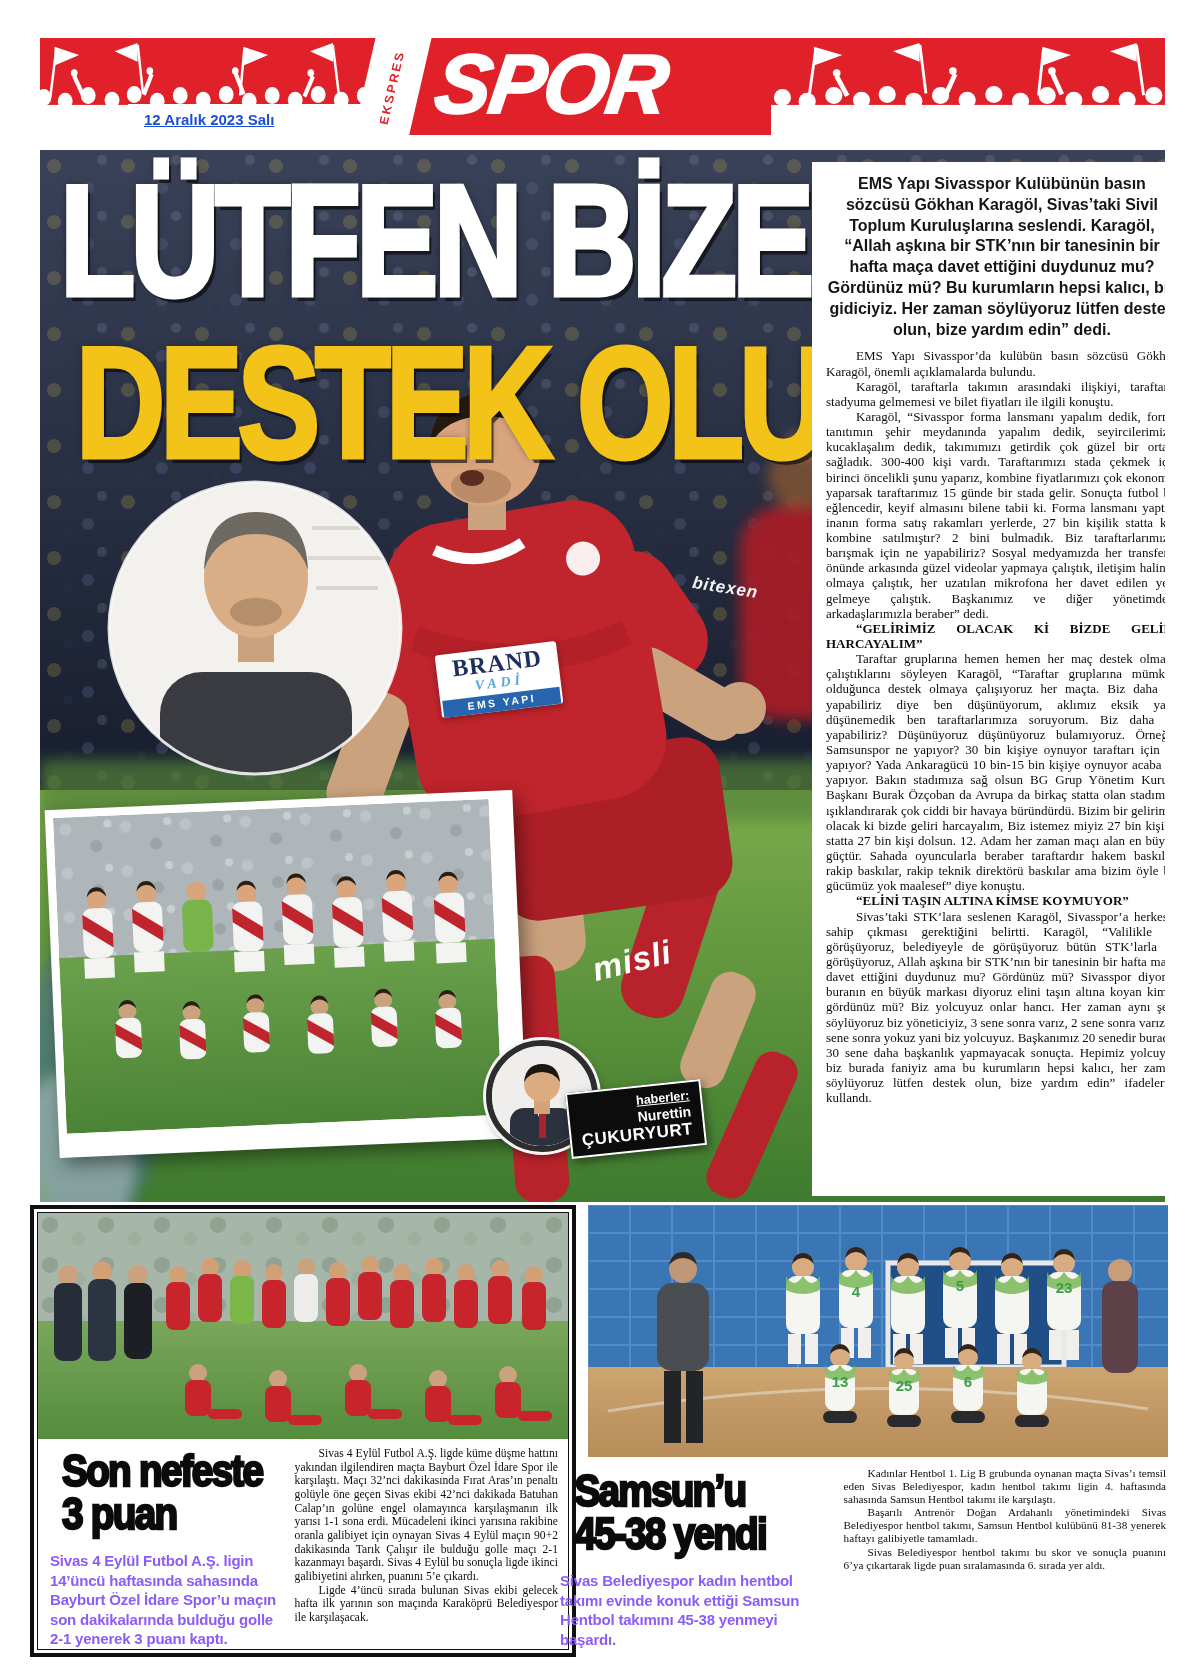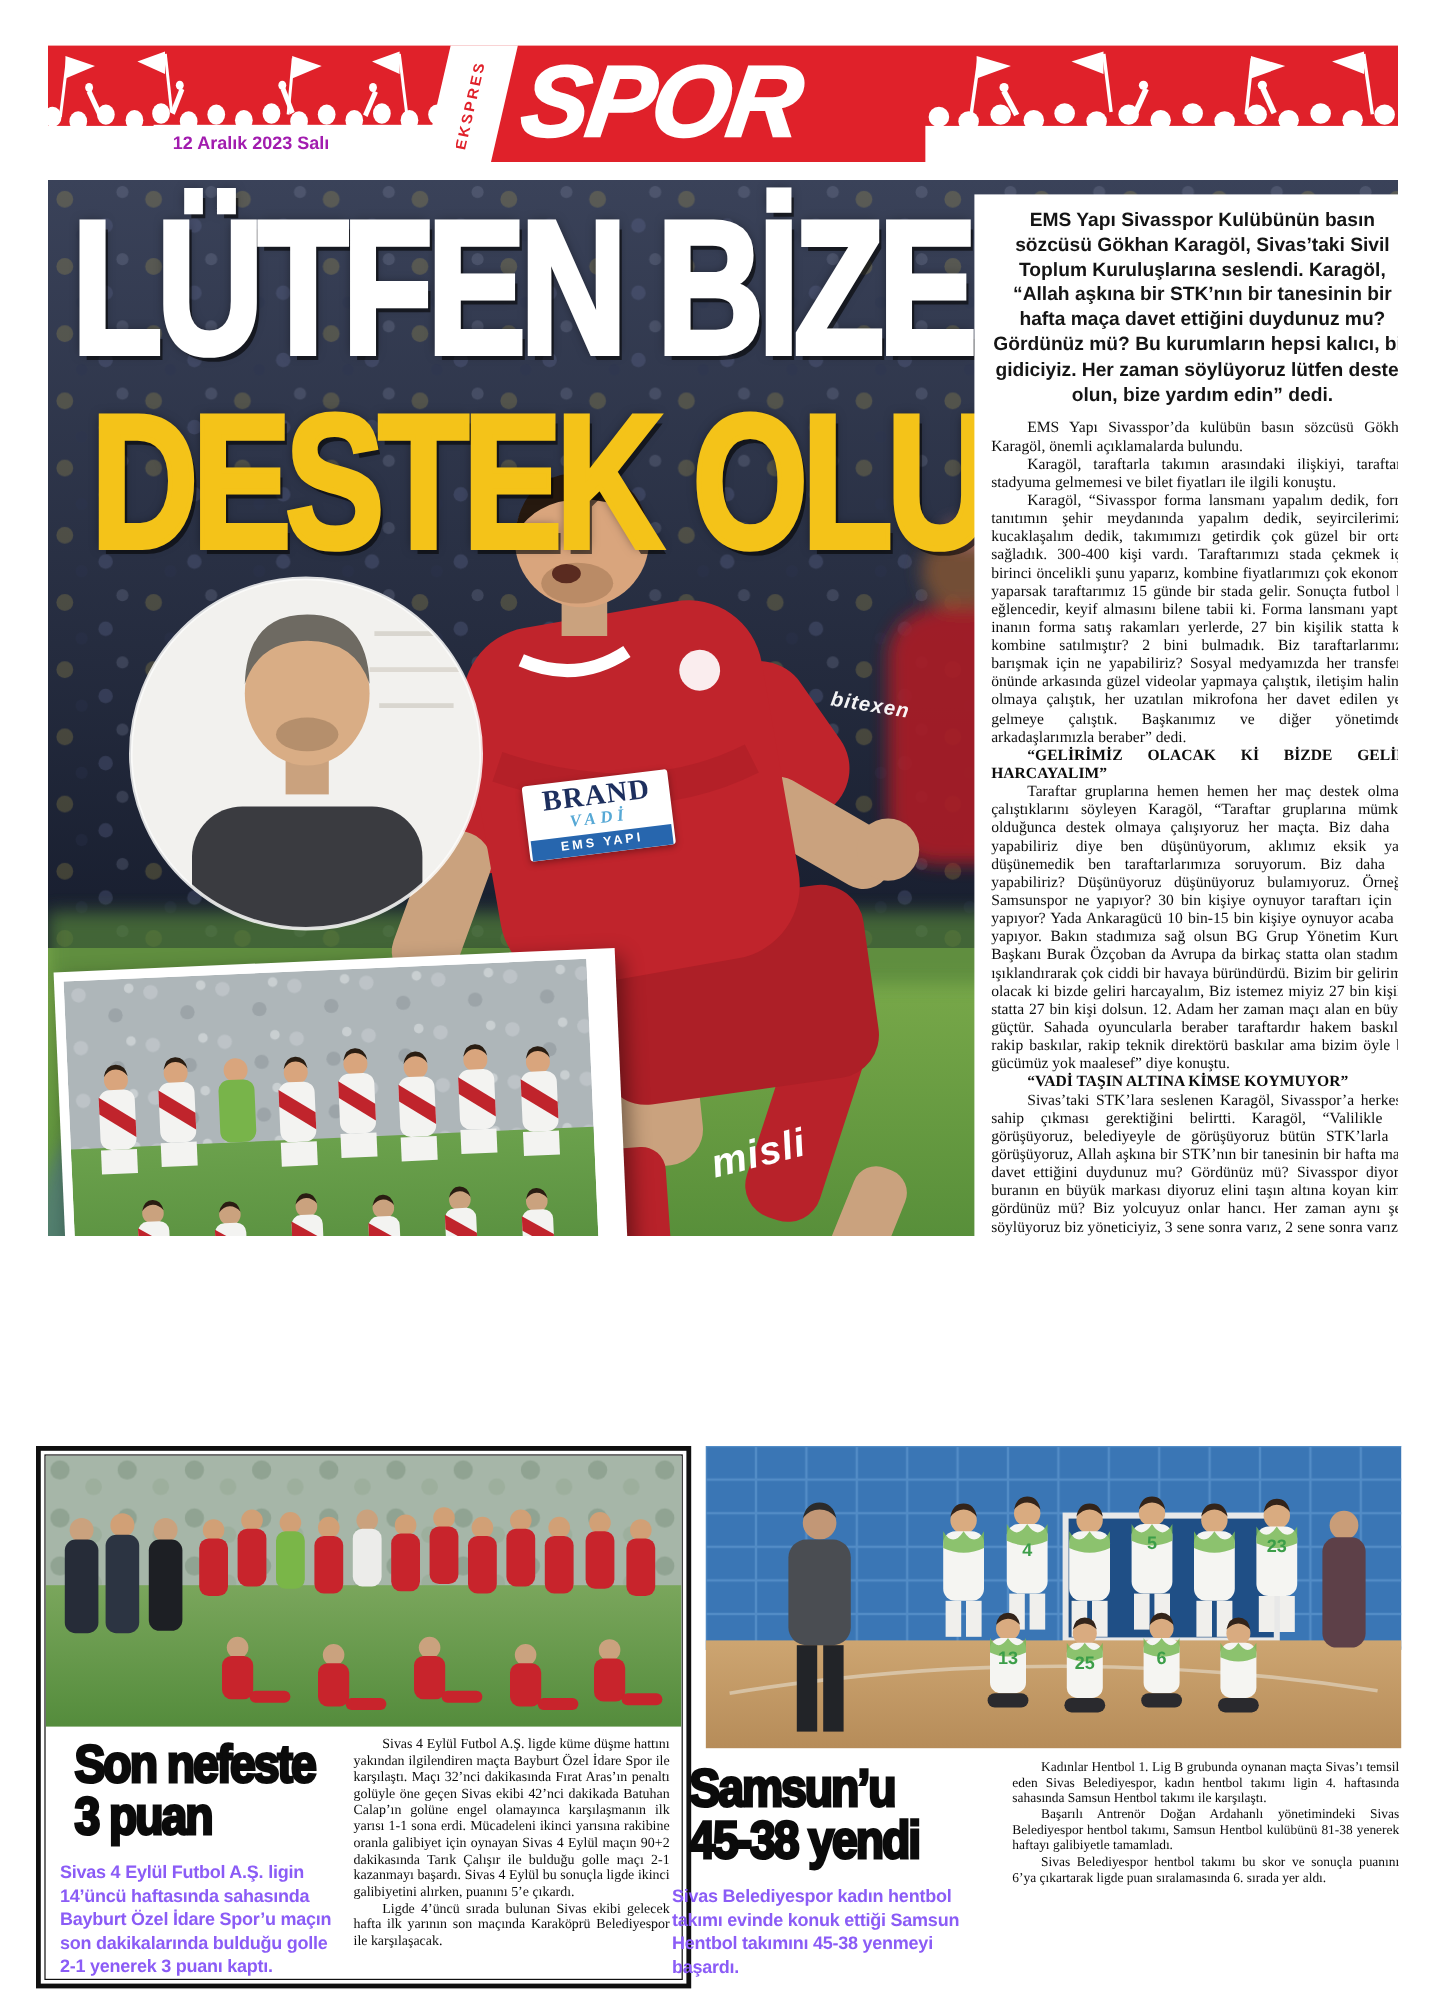--- a/index.html
+++ b/index.html
@@ -4,32 +4,32 @@
 <style>
   html,body{margin:0;padding:0;background:#e9e9e9;}
   #page{position:relative;width:1200px;height:1680px;background:#ffffff;overflow:hidden;
         font-family:"Liberation Sans",sans-serif;}
 
   
   .masthead{position:absolute;left:40px;top:38px;width:1125px;height:97px;background:#e0212a;overflow:hidden;}
   .crowd{position:absolute;bottom:0;height:94px;}
   .crowd-l{left:-6px;width:345px;}
   .crowd-r{right:-6px;width:400px;}
-  .date-strip{position:absolute;left:88px;top:66px;width:252px;height:31px;background:#fff;color:#a21caf;
-              font:600 15px/31px "Liberation Sans",sans-serif;padding-left:16px;z-index:4;box-sizing:border-box;}
+  .date-strip{position:absolute;left:88px;top:66px;width:252px;height:31px;background:#fff;color:#1d4ed8;
+              font:600 15px/31px "Liberation Sans",sans-serif;padding-left:16px;z-index:4;box-sizing:border-box;text-decoration:underline;}
   .slash{position:absolute;left:324px;top:-4px;width:56px;height:108px;background:#fff;transform:skewX(-13deg);
          display:flex;align-items:center;justify-content:center;z-index:2;}
   .ekspres{writing-mode:vertical-rl;transform:rotate(180deg);color:#e0212a;
            font:italic 700 12.5px "Liberation Sans",sans-serif;letter-spacing:2px;}
   .spor{position:absolute;left:396px;top:-6px;width:340px;height:104px;color:#fff;
         font:italic 700 84px/104px "Liberation Sans",sans-serif;transform:skewX(-8deg);
         letter-spacing:-2px;-webkit-text-stroke:2px #fff;z-index:2;}
 
   
-  .main-visual{position:absolute;left:40px;top:150px;width:1125px;height:880px;background:#000000;overflow:hidden;}
+  .main-visual{position:absolute;left:40px;top:150px;width:1125px;height:1052px;background:#a21caf;overflow:hidden;}
   .mv-svg{position:absolute;left:0;top:0;}
 
   .hl{position:absolute;font-family:"Liberation Sans",sans-serif;font-weight:700;white-space:nowrap;
       transform-origin:left top;transform:scaleX(.78);letter-spacing:-6px;
       -webkit-text-stroke:5px currentColor;
       text-shadow:5px 6px 0 rgba(5,5,5,.6),0 0 10px rgba(0,0,0,.55);z-index:5;}
   .hl1{left:20px;top:0px;font-size:158px;color:#ffffff;}
   .hl2{left:36px;top:162px;font-size:158px;color:#f4c319;}
 
   .patch{position:absolute;left:398px;top:498px;width:118px;text-align:center;transform:rotate(-7deg);
@@ -327,21 +327,21 @@
     </div>
 
     <aside class="right-panel">
       <p class="intro">EMS Yapı Sivasspor Kulübünün basın sözcüsü Gökhan Karagöl, Sivas’taki Sivil Toplum Kuruluşlarına seslendi. Karagöl, “Allah aşkına bir STK’nın bir tanesinin bir hafta maça davet ettiğini duydunuz mu? Gördünüz mü? Bu kurumların hepsi kalıcı, biz gidiciyiz. Her zaman söylüyoruz lütfen destek olun, bize yardım edin” dedi.</p>
       <div class="rp-body">
         <p>EMS Yapı Sivasspor’da kulübün basın sözcüsü Gökhan Karagöl, önemli açıklamalarda bulundu.</p>
         <p>Karagöl, taraftarla takımın arasındaki ilişkiyi, taraftarın stadyuma gelmemesi ve bilet fiyatları ile ilgili konuştu.</p>
         <p>Karagöl, “Sivasspor forma lansmanı yapalım dedik, forma tanıtımın şehir meydanında yapalım dedik, seyircilerimizle kucaklaşalım dedik, takımımızı getirdik çok güzel bir ortam sağladık. 300-400 kişi vardı. Taraftarımızı stada çekmek için birinci öncelikli şunu yaparız, kombine fiyatlarımızı çok ekonomik yaparsak taraftarımız 15 günde bir stada gelir. Sonuçta futbol bir eğlencedir, keyif almasını bilene tabii ki. Forma lansmanı yaptık, inanın forma satış rakamları yerlerde, 27 bin kişilik statta kaç kombine satılmıştır? 2 bini bulmadık. Biz taraftarlarımızla barışmak için ne yapabiliriz? Sosyal medyamızda her transferin önünde arkasında güzel videolar yapmaya çalıştık, iletişim halinde olmaya çalıştık, her uzatılan mikrofona her davet edilen yere gelmeye çalıştık. Başkanımız ve diğer yönetimdeki arkadaşlarımızla beraber” dedi.</p>
         <p class="sub">“GELİRİMİZ OLACAK Kİ BİZDE GELİRİ HARCAYALIM”</p>
         <p>Taraftar gruplarına hemen hemen her maç destek olmaya çalıştıklarını söyleyen Karagöl, “Taraftar gruplarına mümkün olduğunca destek olmaya çalışıyoruz her maçta. Biz daha ne yapabiliriz diye ben düşünüyorum, aklımız eksik yada düşünemedik ben taraftarlarımıza soruyorum. Biz daha ne yapabiliriz? Düşünüyoruz düşünüyoruz bulamıyoruz. Örneğin Samsunspor ne yapıyor? 30 bin kişiye oynuyor taraftarı için ne yapıyor? Yada Ankaragücü 10 bin-15 bin kişiye oynuyor acaba ne yapıyor. Bakın stadımıza sağ olsun BG Grup Yönetim Kurulu Başkanı Burak Özçoban da Avrupa da birkaç statta olan stadımızı ışıklandırarak çok ciddi bir havaya büründürdü. Bizim bir gelirimiz olacak ki bizde geliri harcayalım, Biz istemez miyiz 27 bin kişilik statta 27 bin kişi dolsun. 12. Adam her zaman maçı alan en büyük güçtür. Sahada oyuncularla beraber taraftardır hakem baskılar, rakip baskılar, rakip teknik direktörü baskılar ama bizim öyle bir gücümüz yok maalesef” diye konuştu.</p>
-        <p class="sub">“VADİ TAŞIN ALTINA KİMSE KOYMUYOR”</p>
+        <p class="sub">“ELİNİ TAŞIN ALTINA KİMSE KOYMUYOR”</p>
         <p>Sivas’taki STK’lara seslenen Karagöl, Sivasspor’a herkesin sahip çıkması gerektiğini belirtti. Karagöl, “Valilikle de görüşüyoruz, belediyeyle de görüşüyoruz bütün STK’larla da görüşüyoruz, Allah aşkına bir STK’nın bir tanesinin bir hafta maça davet ettiğini duydunuz mu? Gördünüz mü? Sivasspor diyoruz buranın en büyük markası diyoruz elini taşın altına koyan kimse gördünüz mü? Biz yolcuyuz onlar hancı. Her zaman aynı şeyi söylüyoruz biz yöneticiyiz, 3 sene sonra varız, 2 sene sonra varız, 5 sene sonra yokuz yani biz yolcuyuz. Başkanımız 20 senedir burada. 30 sene daha başkanlık yapmayacak sonuçta. Hepimiz yolcuyuz biz burada faniyiz ama bu kurumların hepsi kalıcı, her zaman söylüyoruz lütfen destek olun, bize yardım edin” ifadelerini kullandı.</p>
       </div>
     </aside>
   </section>
 
   <section class="box-left">
     <div class="inner">
       <div class="bl-photo">
         <svg width="530" height="226" viewBox="0 0 530 226">
           <defs>

